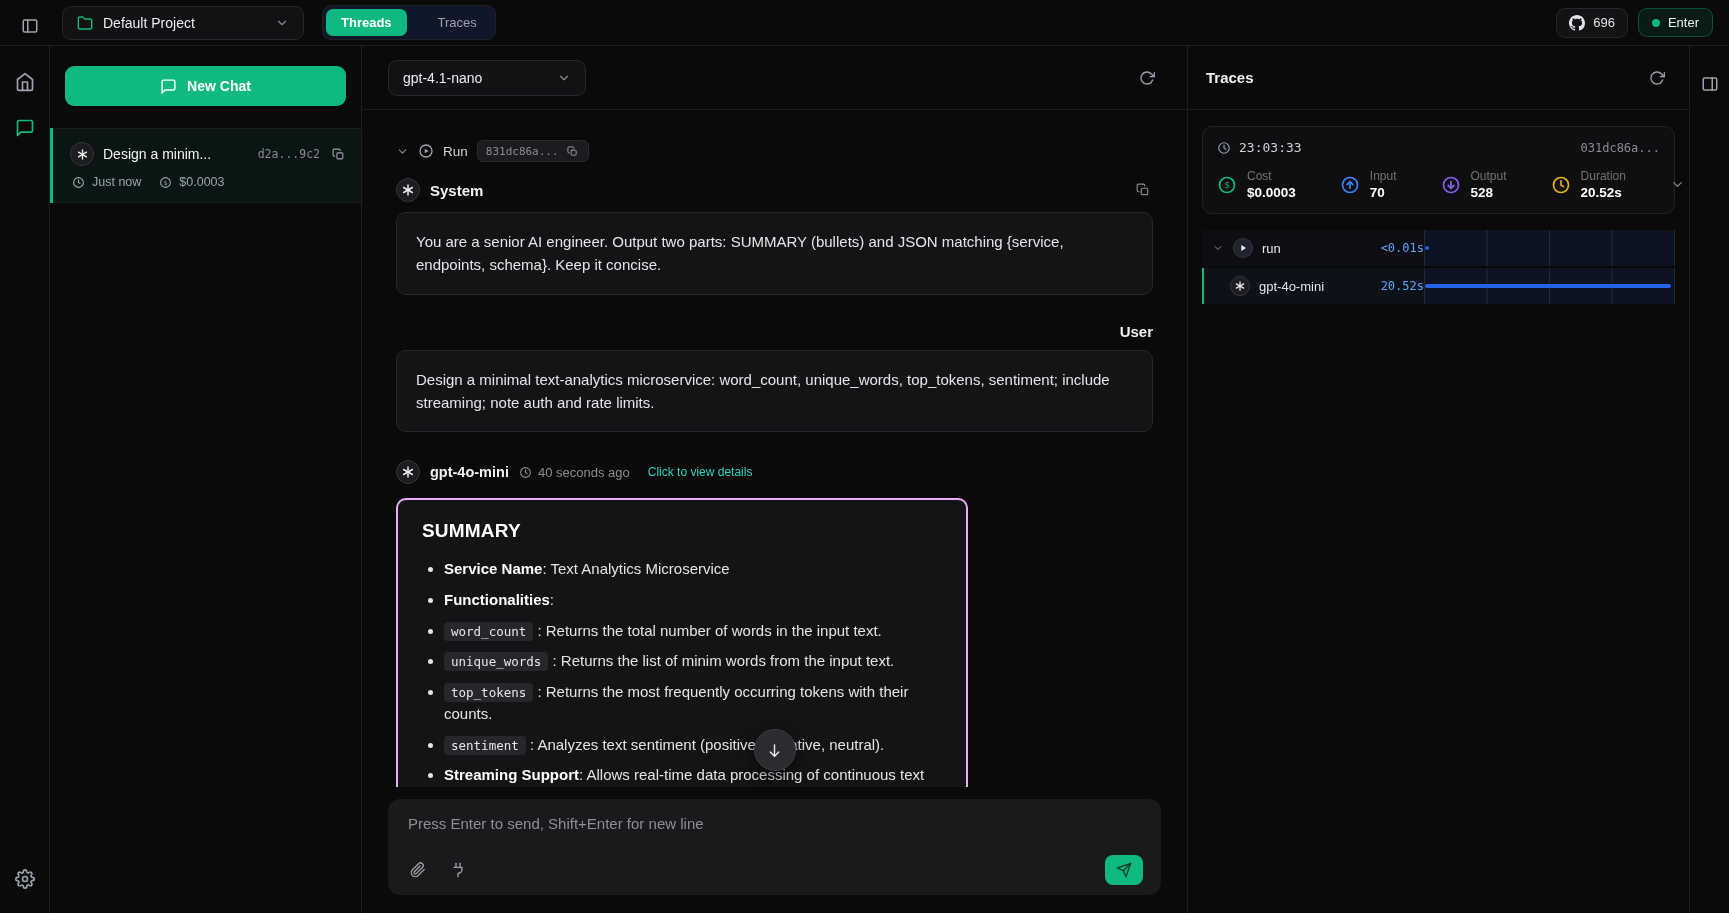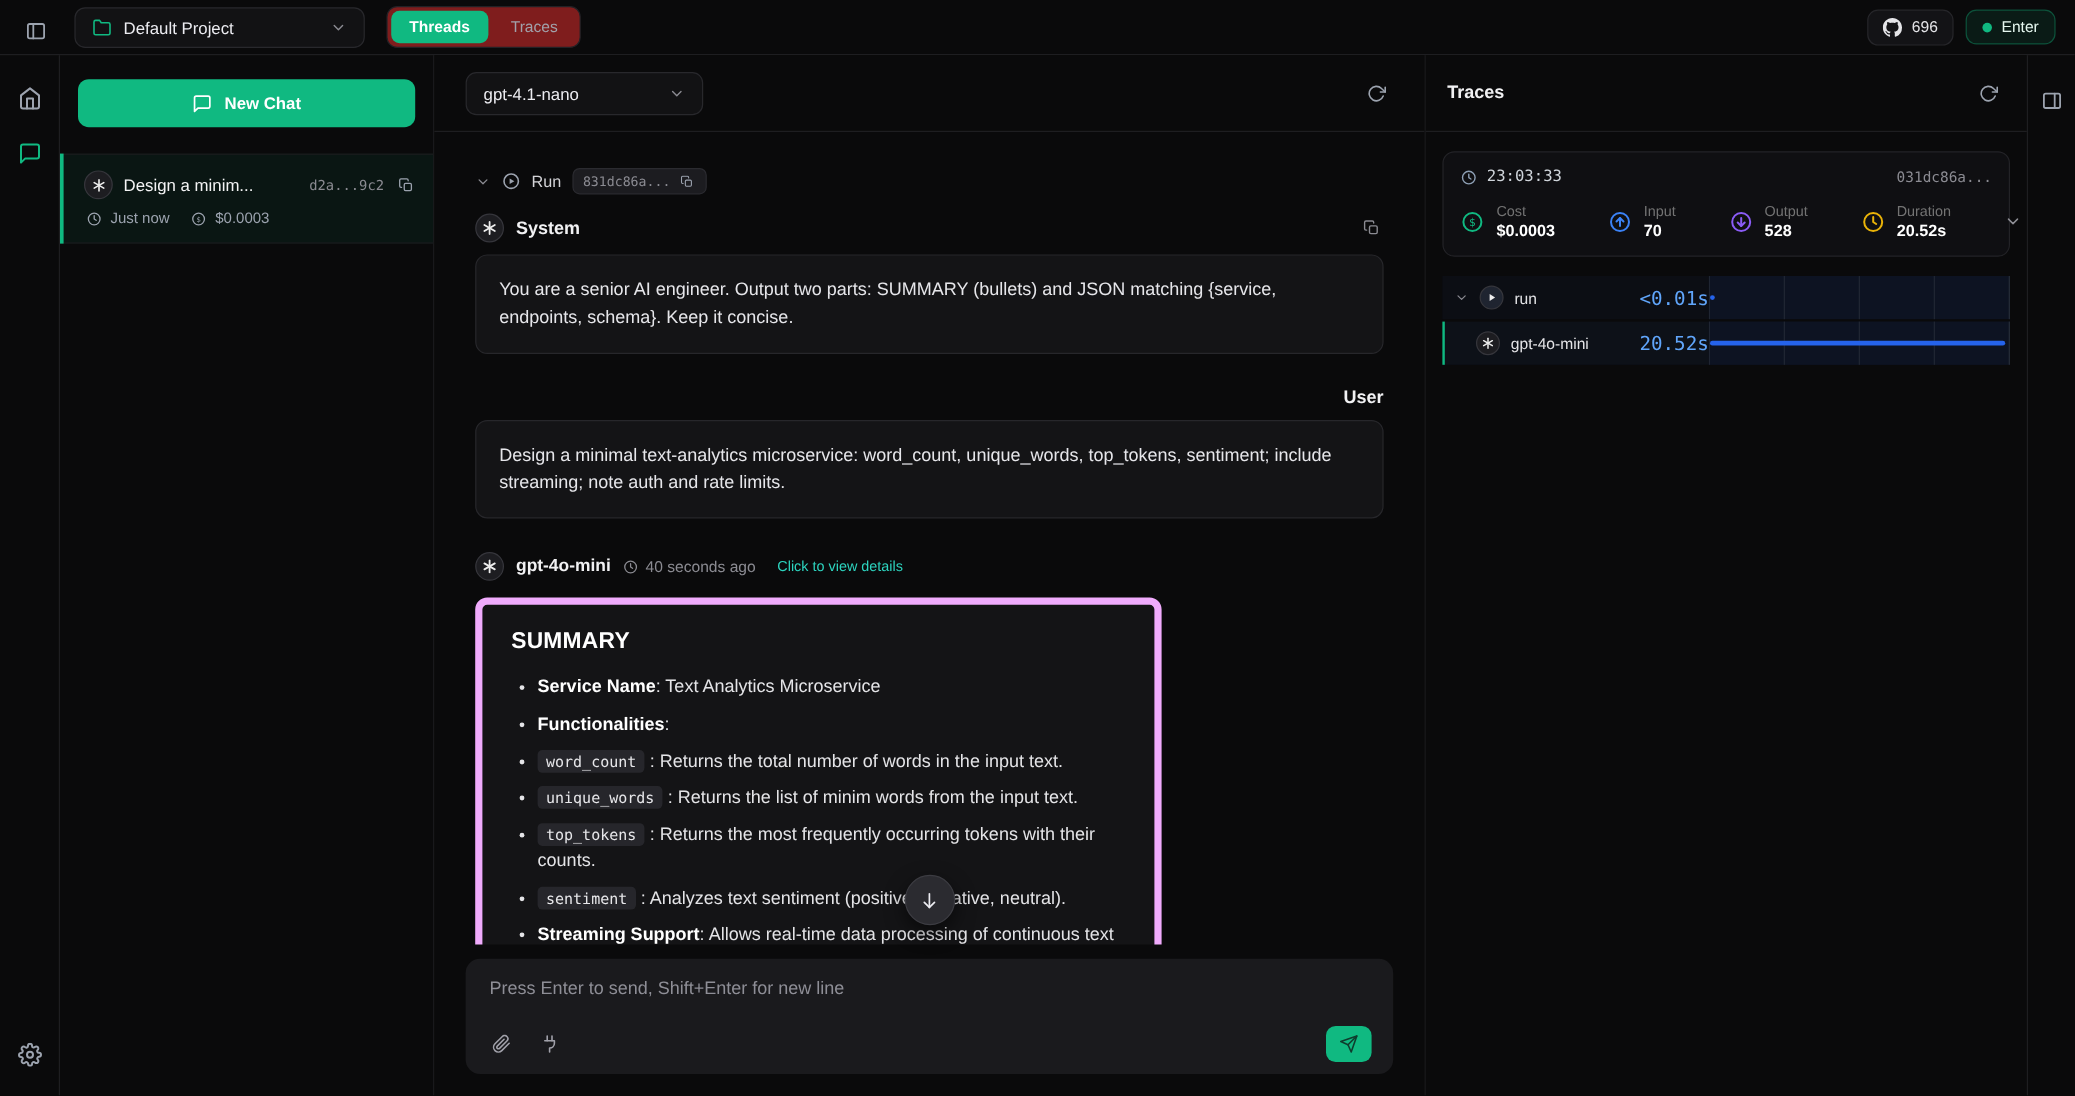--- a/index.html
+++ b/index.html
@@ -14,21 +14,21 @@
   
   .topbar{height:46px;flex:0 0 46px;display:flex;align-items:center;justify-content:space-between;
     padding:0 16px;border-bottom:1px solid #1e1e21;background:#0a0a0b}
   .tb-left{display:flex;align-items:flex-end;gap:18px}
   .icon-btn{background:none;border:none;color:#9ca3af;display:flex;align-items:center;justify-content:center;
     width:28px;height:28px;border-radius:6px}
   .project-select{display:flex;align-items:center;justify-content:space-between;gap:14px;background:#121214;
     border:1px solid #28282c;border-radius:9px;padding:8px 14px;color:#ececf1;font-size:14px;min-width:242px}
   .ps-left{display:flex;align-items:center;gap:10px}
   .chev{color:#8b8b92}
-  .tab-group{display:flex;background:#7f1d1d;border:1px solid #222226;border-radius:9px;padding:3px;gap:4px}
+  .tab-group{display:flex;background:#0f172a;border:1px solid #222226;border-radius:9px;padding:3px;gap:16px}
   .tab{border:none;background:transparent;color:#a1a1aa;font-size:13px;padding:6px 15px;border-radius:7px}
   .tab.active{background:#10b981;color:#ffffff;font-weight:700}
   .tb-right{display:flex;align-items:center;gap:10px}
   .github-badge{display:flex;align-items:center;gap:8px;background:#131316;border:1px solid #26262a;
     border-radius:9px;padding:6px 12px;color:#e4e4e7;font-size:13px;text-decoration:none}
   .live-badge{display:flex;align-items:center;gap:8px;background:rgba(16,185,129,.10);
     border:1px solid rgba(16,185,129,.35);border-radius:9px;padding:6px 13px;color:#e5f7ef;font-size:13px}
   .live-dot{width:8px;height:8px;border-radius:50%;background:#10b981}
 
   
@@ -72,21 +72,21 @@
   .msg-head .right{margin-left:auto;color:#8b8b92}
   .msg-head.user{justify-content:flex-end}
   .msg-box{background:#141416;border:1px solid #27272b;border-radius:10px;padding:17px 19px;font-size:15px;
     line-height:1.55;color:#e6e6ea;margin-bottom:28px}
 
   .asst-head{display:flex;align-items:center;gap:10px;margin:2px 0 14px}
   .asst-model{font-size:14.5px;font-weight:700;color:#f1f1f3}
   .asst-time{display:flex;align-items:center;gap:6px;color:#8b8b92;font-size:13px}
   .details-link{color:#2dd4bf;font-size:12px;margin-left:8px;text-decoration:none;cursor:pointer}
 
-  .asst-box{background:#141416;border:6px solid #f0abfc;border-radius:10px;padding:20px 24px;max-width:572px}
+  .asst-box{background:#141416;border:2px solid #f0abfc;border-radius:10px;padding:20px 24px;max-width:572px}
   .asst-box h3{font-size:19px;font-weight:700;color:#fff;margin-bottom:16px;letter-spacing:.2px}
   .md-list{list-style:disc;padding-left:22px}
   .md-list li{font-size:15px;line-height:1.45;color:#e4e4e7;margin-bottom:9px}
   .md-list strong{color:#fff;font-weight:700}
   .md-list code{font-family:"DejaVu Sans Mono",monospace;font-size:12.5px;background:#26262b;border-radius:4px;
     padding:2px 7px;color:#e7e7ea}
 
   .scroll-down{position:absolute;left:50%;transform:translateX(-50%);bottom:142px;width:42px;height:42px;
     border-radius:50%;background:#2b2b30;border:1px solid #3c3c42;color:#ececf1;display:flex;align-items:center;
     justify-content:center;box-shadow:0 6px 16px rgba(0,0,0,.55)}
@@ -121,21 +121,21 @@
   .tc-chevron{margin-left:auto;color:#8b8b92}
 
   .timeline{margin:6px 14px 0}
   .tl-axis{display:flex;height:26px;align-items:flex-end}
   .tl-axis .lbl-spacer{width:222px;flex:0 0 222px}
   .tl-axis .ticks{flex:1;position:relative;height:100%}
   .tick{position:absolute;bottom:5px;transform:translateX(-50%);font-size:11px;color:#cbd5e1;font-weight:700;white-space:nowrap}
   .tl-row{display:flex;align-items:stretch;height:36px;margin-top:2px;background:#0c0e14;border-left:2px solid transparent}
   .tl-row.selected{border-left:2px solid #10b981;background:#0d1118}
   .tl-label{width:220px;flex:0 0 220px;display:flex;align-items:center;gap:9px;padding-left:8px;font-size:13px;color:#e4e4e7}
-  .tl-dur{margin-left:auto;padding-right:0;font-size:16px;color:#60a5fa}
+  .tl-dur{margin-left:auto;padding-right:0;font-size:12px;color:#60a5fa}
   .tl-track{flex:1;position:relative;background:#0d1322;
     background-image:linear-gradient(to right,#232a36 1px,transparent 1px);background-size:25% 100%;
     border-right:1px solid #232a36}
   .bar{position:absolute;top:50%;transform:translateY(-50%);height:4px;border-radius:2px;background:#2563eb}
   .bar.run{left:1px;width:4px}
   .bar.llm{left:1px;right:3px}
   .mini-avatar{width:20px;height:20px;flex:0 0 20px;border-radius:50%;background:#1d1d21;border:1px solid #36363c;
     display:flex;align-items:center;justify-content:center;color:#ededed}
 
   .right-rail{width:40px;flex:0 0 40px;border-left:1px solid #1e1e21;display:flex;justify-content:center;

